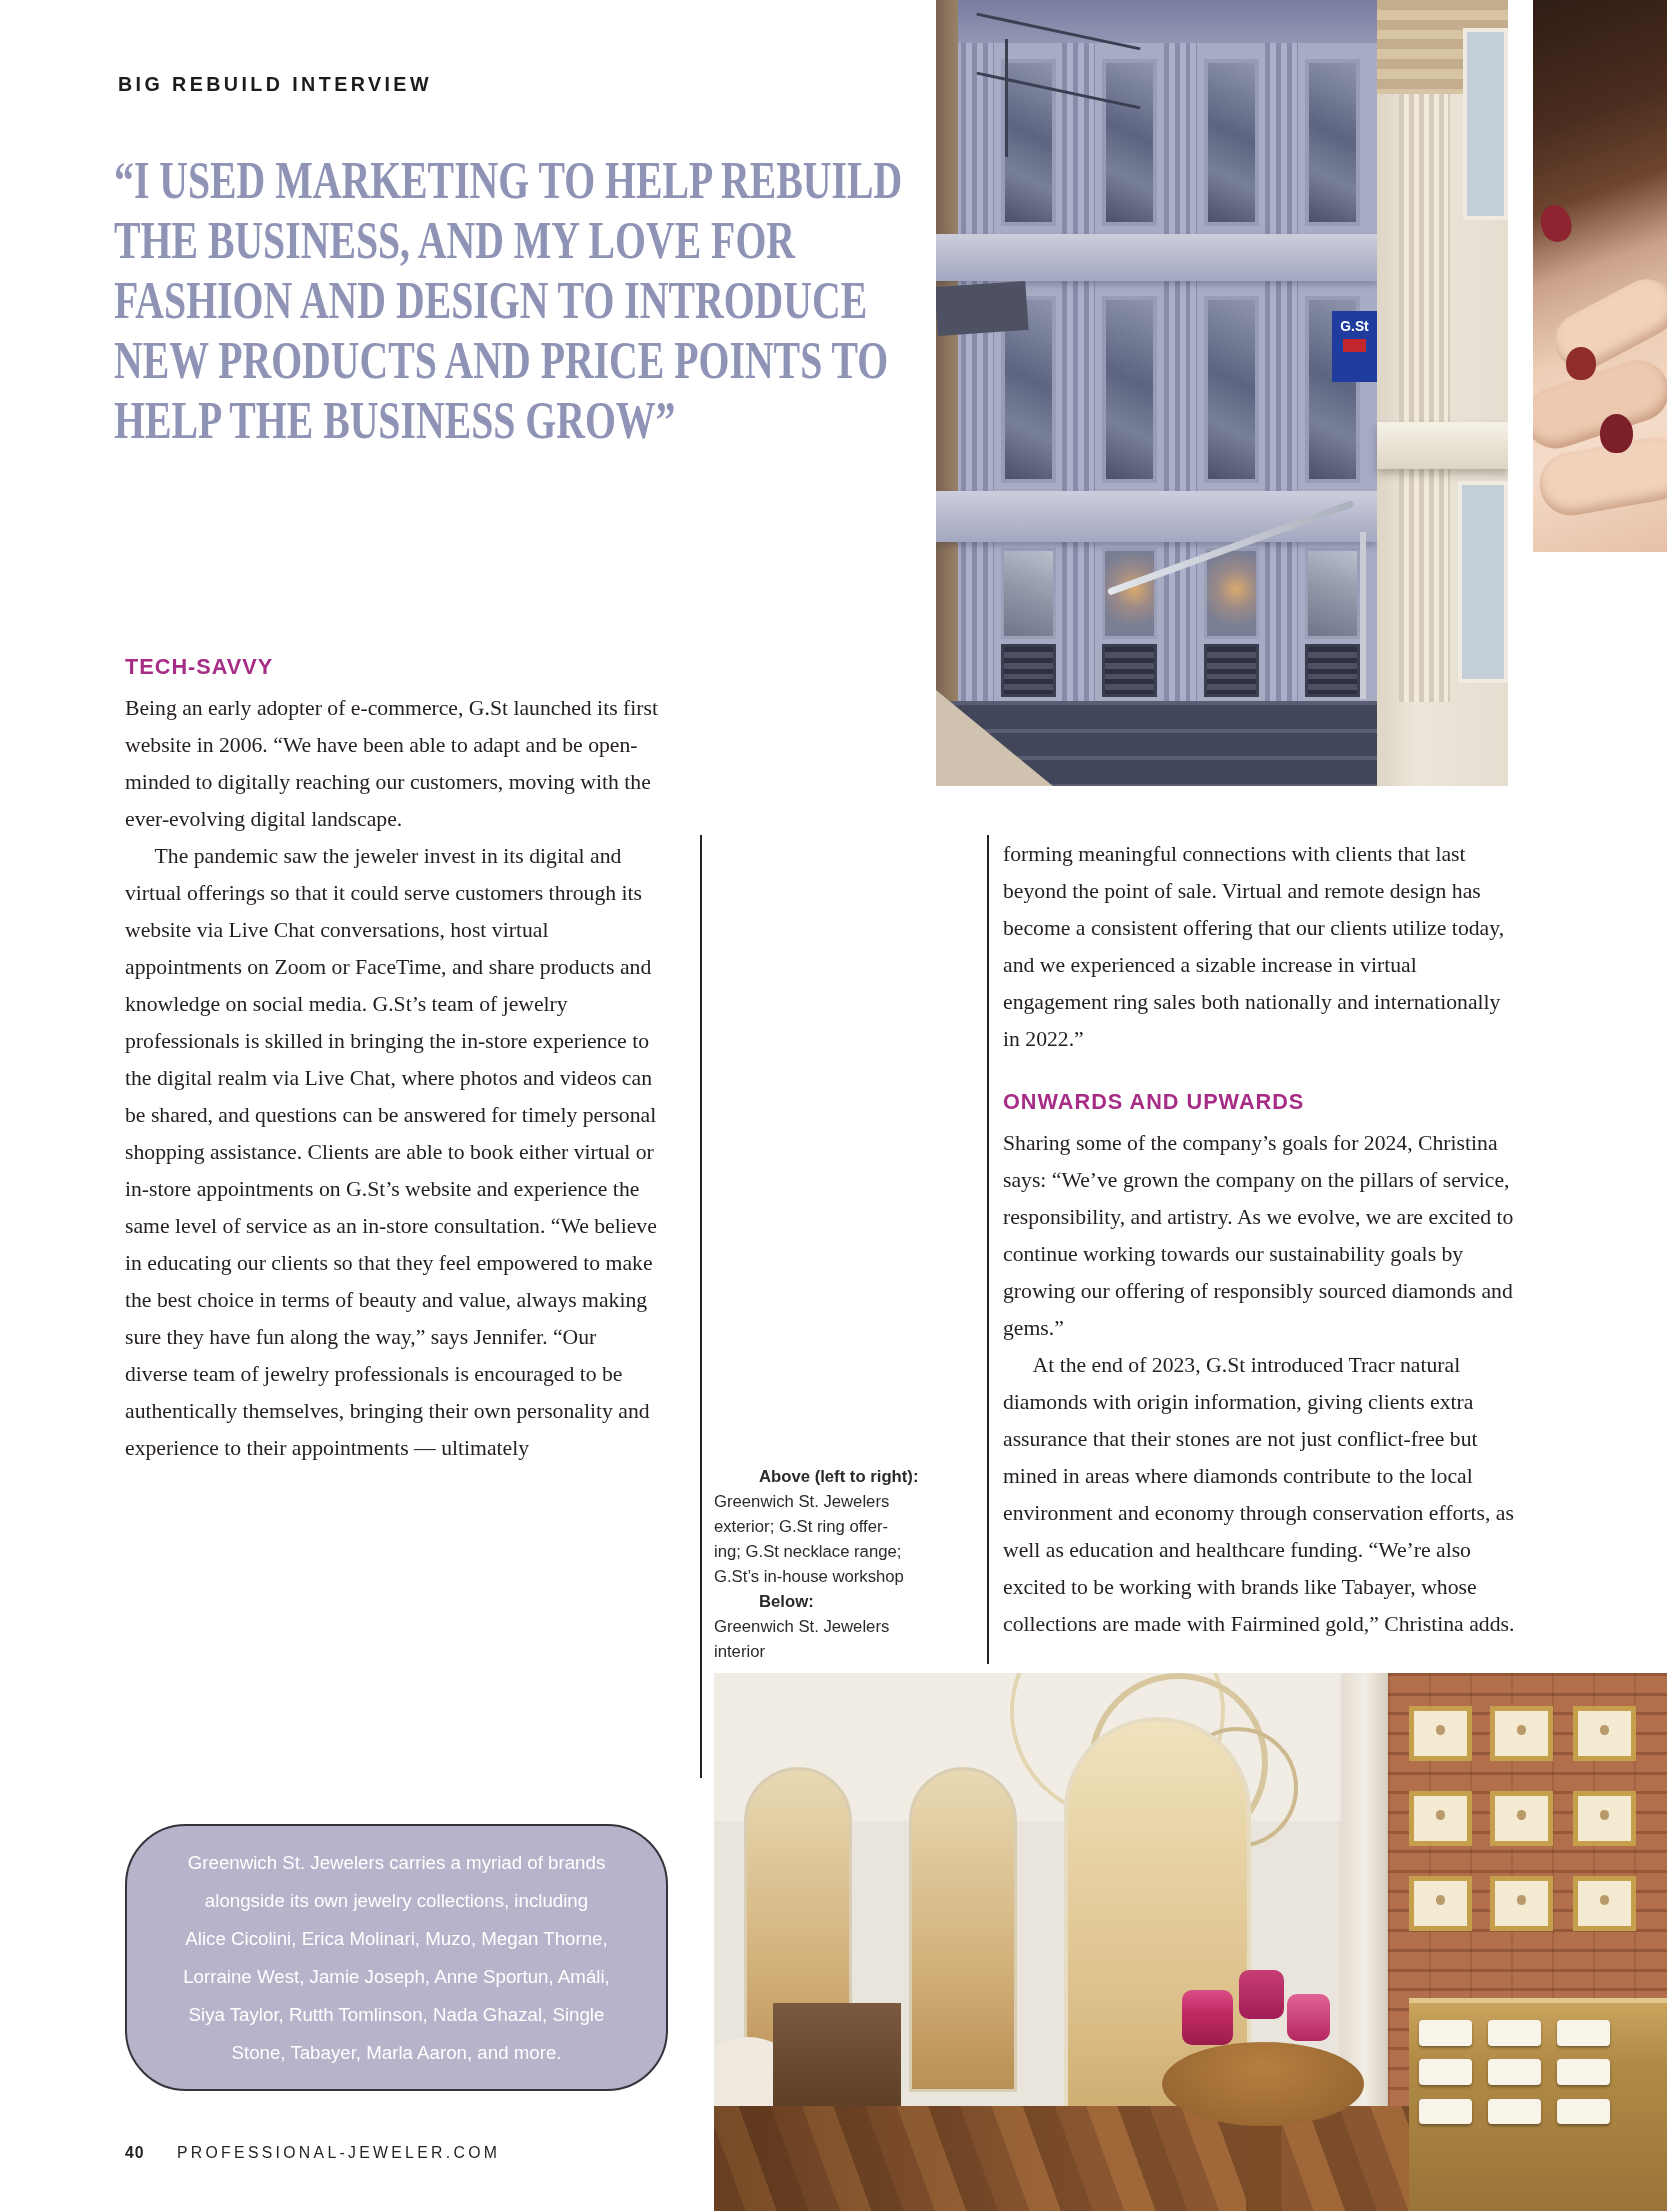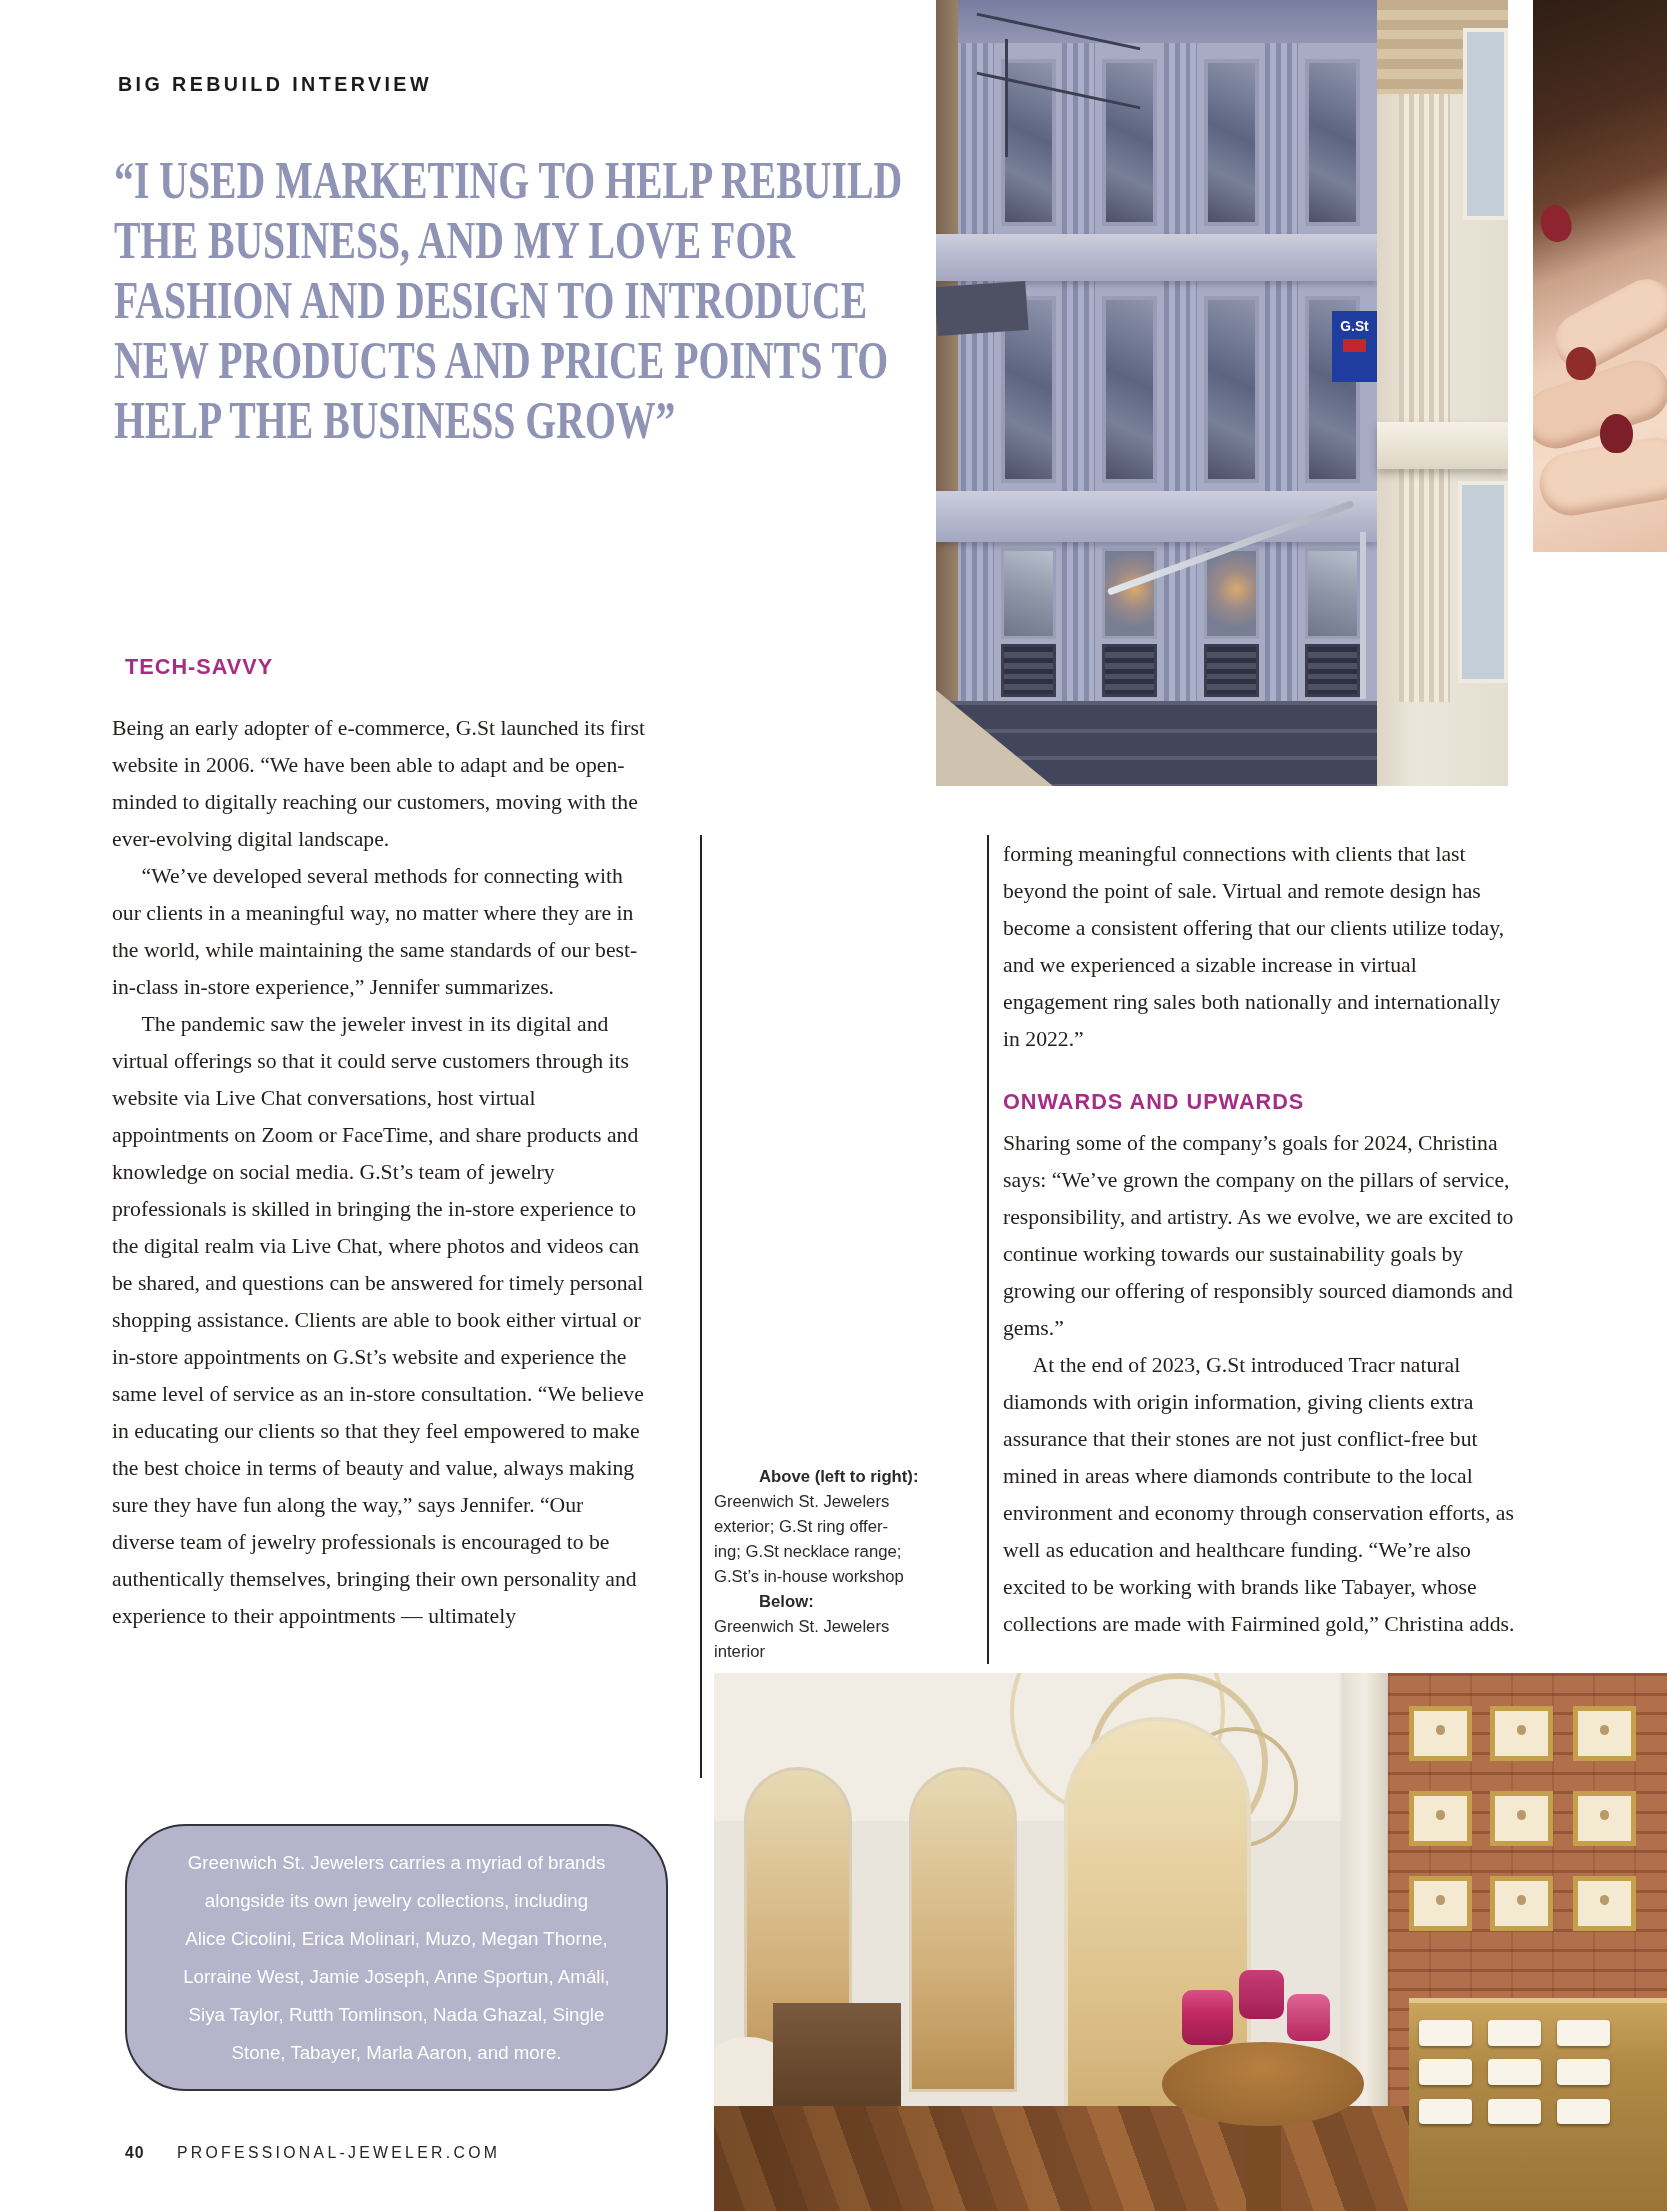--- a/index.html
+++ b/index.html
@@ -15,21 +15,21 @@
                 white-space:pre-line; transform:scaleX(.75); transform-origin:0 0; }
 
   .body-text { position:absolute; font-size:21.7px; line-height:37px; color:#26211f; }
   .body-text p { margin:0; }
   .left-paras p + p, .right-paras p + p { text-indent:29.6px; }
 
   .intro       { left:125px; top:470px; width:537px; }
   .sec-head    { position:absolute; font-family:"Liberation Sans",sans-serif; font-weight:700;
                  font-size:21.7px; letter-spacing:1px; color:#a62c85; }
   #tech-head   { left:125px; top:654px; }
-  .left-paras  { left:112px; top:690px; width:537px;margin-top:20px; }
+  .left-paras  { left:125px; top:690px; width:537px; }
 
   .vrule { position:absolute; width:2px; background:#232327; }
   #ruleA { left:700px;  top:835px; height:943px; }
   #ruleB { left:987px; top:835px; height:829px; }
 
   .caption { position:absolute; left:714px; top:1464px; width:229px;
              font-family:"Liberation Sans",sans-serif; font-size:16.7px; line-height:25px; color:#2a2a2c; }
   .caption span { display:block; white-space:pre-line; }
   .cap-label { font-weight:700;margin-left:45px; }
 
@@ -184,21 +184,20 @@
     <div class="ph finger" style="left:-9.9px;top:374px;width:148px;height:61px;transform:rotate(-18deg);background:#ecc9b0;"></div>
     <div class="ph finger" style="left:5.9px;top:445px;width:148px;height:63px;transform:rotate(-10deg);"></div>
     <div class="ph nail" style="left:7.9px;top:205px;width:29.6px;height:37px;transform:rotate(-15deg);background:#8e2430;"></div>
     <div class="ph nail" style="left:33px;top:347px;width:29.6px;height:33px;background:#8e2d2a;"></div>
     <div class="ph nail" style="left:67px;top:414px;width:33px;height:39px;"></div>
   </div>
 
   <div class="sec-head" id="tech-head">TECH-SAVVY</div>
   <div class="body-text left-paras">
     <p>Being an early adopter of e-commerce, G.St launched its first website in 2006. “We have been able to adapt and be open-minded to digitally reaching our customers, moving with the ever-evolving digital landscape.</p>
-    <p>“We’ve developed several methods for connecting with our clients in a meaningful way, no matter where they are in the world, while maintaining the same standards of our best-in-class in-store experience,” Jennifer summarizes.</p>
     <p>The pandemic saw the jeweler invest in its digital and virtual offerings so that it could serve customers through its website via Live Chat conversations, host virtual appointments on Zoom or FaceTime, and share products and knowledge on social media. G.St’s team of jewelry professionals is skilled in bringing the in-store experience to the digital realm via Live Chat, where photos and videos can be shared, and questions can be answered for timely personal shopping assistance. Clients are able to book either virtual or in-store appointments on G.St’s website and experience the same level of service as an in-store consultation. “We believe in educating our clients so that they feel empowered to make the best choice in terms of beauty and value, always making sure they have fun along the way,” says Jennifer. “Our diverse team of jewelry professionals is encouraged to be authentically themselves, bringing their own personality and experience to their appointments — ultimately</p>
   </div>
 
   <div class="vrule" id="ruleA"></div>
   <div class="vrule" id="ruleB"></div>
 
   <div class="caption">
     <span class="cap-label">Above (left to right):</span>
     <span class="cap-text">Greenwich St. Jewelers
 exterior; G.St ring offer-

